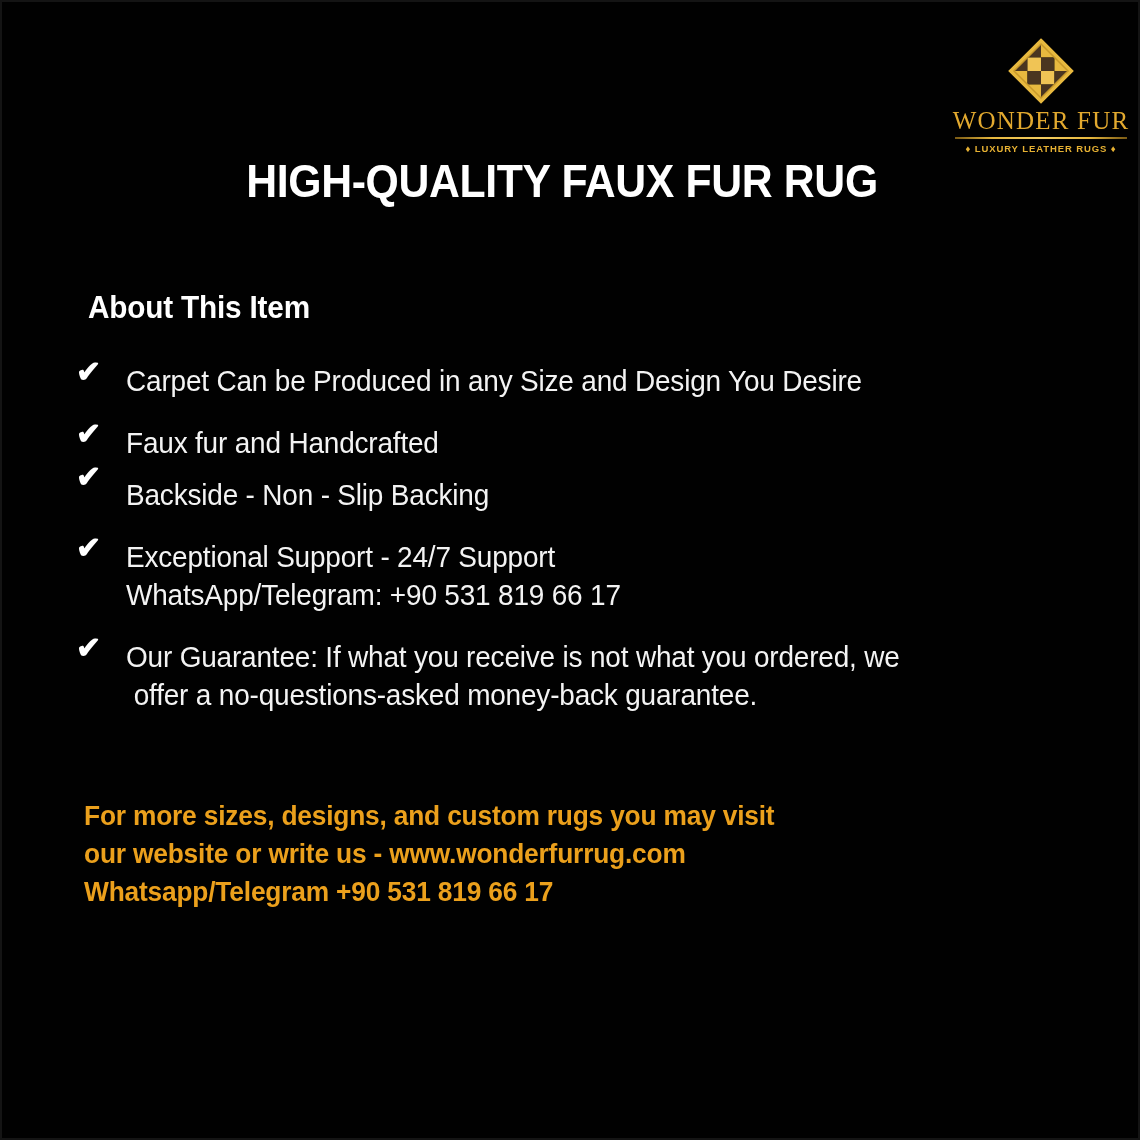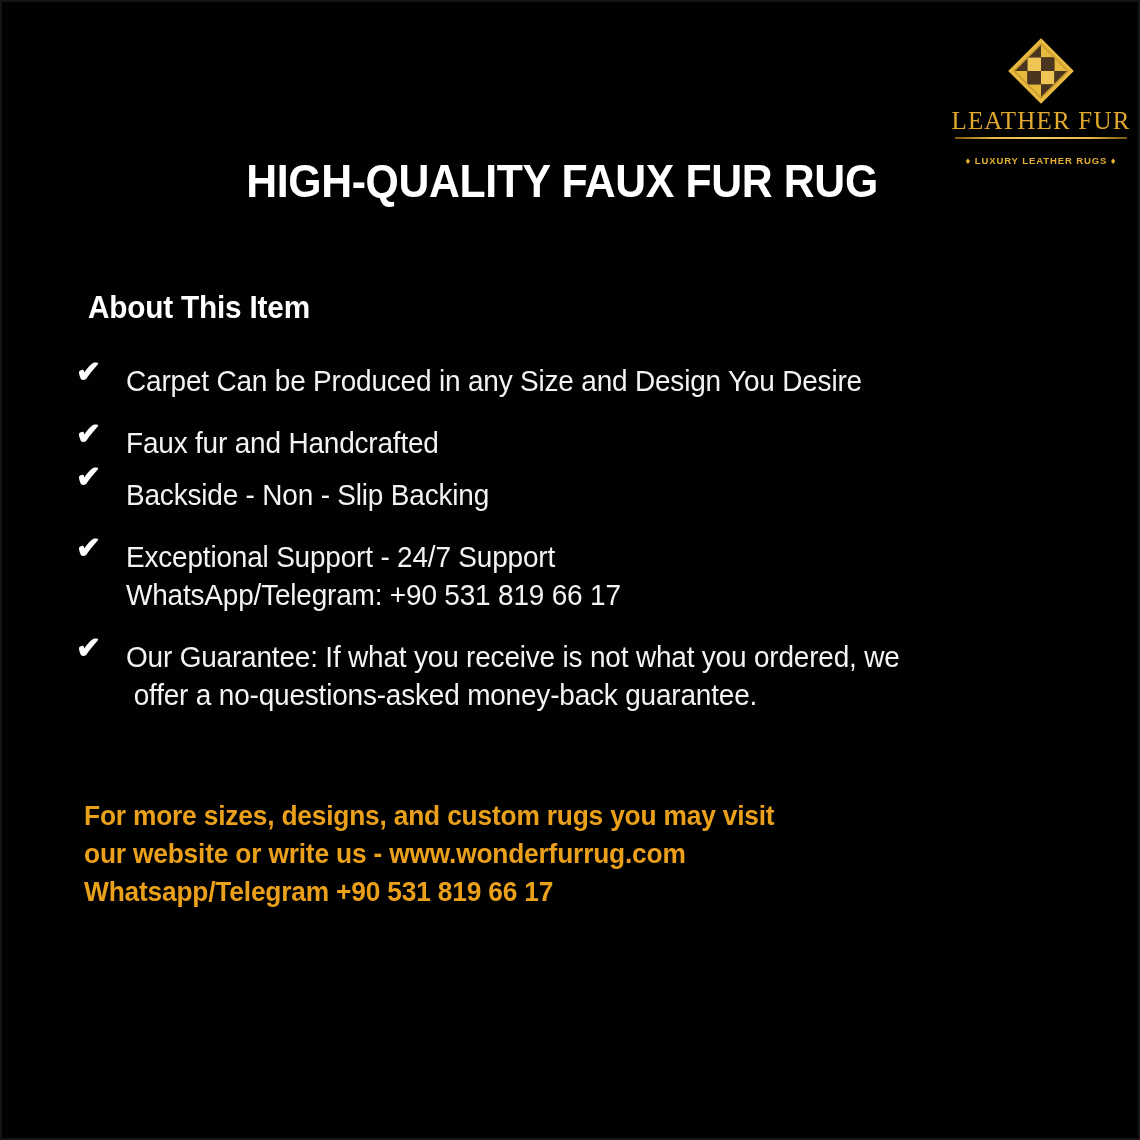--- a/index.html
+++ b/index.html
@@ -51,21 +51,21 @@
   }
 
   .logo-rule {
     margin: 3px auto 0 auto;
     width: 172px;
     height: 2px;
     background: linear-gradient(to right, #7a5a14 0%, #e8b93f 22%, #f3cd62 50%, #e8b93f 78%, #7a5a14 100%);
   }
 
   .logo-tagline {
-    margin-top: 16px;
+    margin-top: 4px;
     font-family: "Liberation Sans", sans-serif;
     font-size: 9.5px;
     font-weight: 700;
     letter-spacing: 0.9px;
     color: #e6b133;
     white-space: nowrap;
   }
 
   
   .headline {
@@ -194,21 +194,21 @@
 
             <rect x="6" y="46.5" width="13.5" height="13.5" fill="#4a3520"></rect>
             <rect x="19.5" y="46.5" width="13.5" height="13.5" fill="#e8b93f"></rect>
             <rect x="33" y="46.5" width="13.5" height="13.5" fill="#4a3520"></rect>
             <rect x="46.5" y="46.5" width="13.5" height="13.5" fill="#e8b93f"></rect>
           </g>
         </g>
         <polygon points="33,6 60,33 33,60 6,33" fill="none" stroke="#c9992a" stroke-width="1.5"></polygon>
       </svg>
     </div>
-    <div class="logo-wordmark">LEATHER FUR</div>
+    <div class="logo-wordmark">WONDER FUR</div>
     <div class="logo-rule"></div>
     <div class="logo-tagline">♦ LUXURY LEATHER RUGS ♦</div>
   </div>
 
   <div class="headline">HIGH-QUALITY FAUX FUR RUG</div>
 
   <div class="section-title">About This Item</div>
 
   <div class="features">
 

